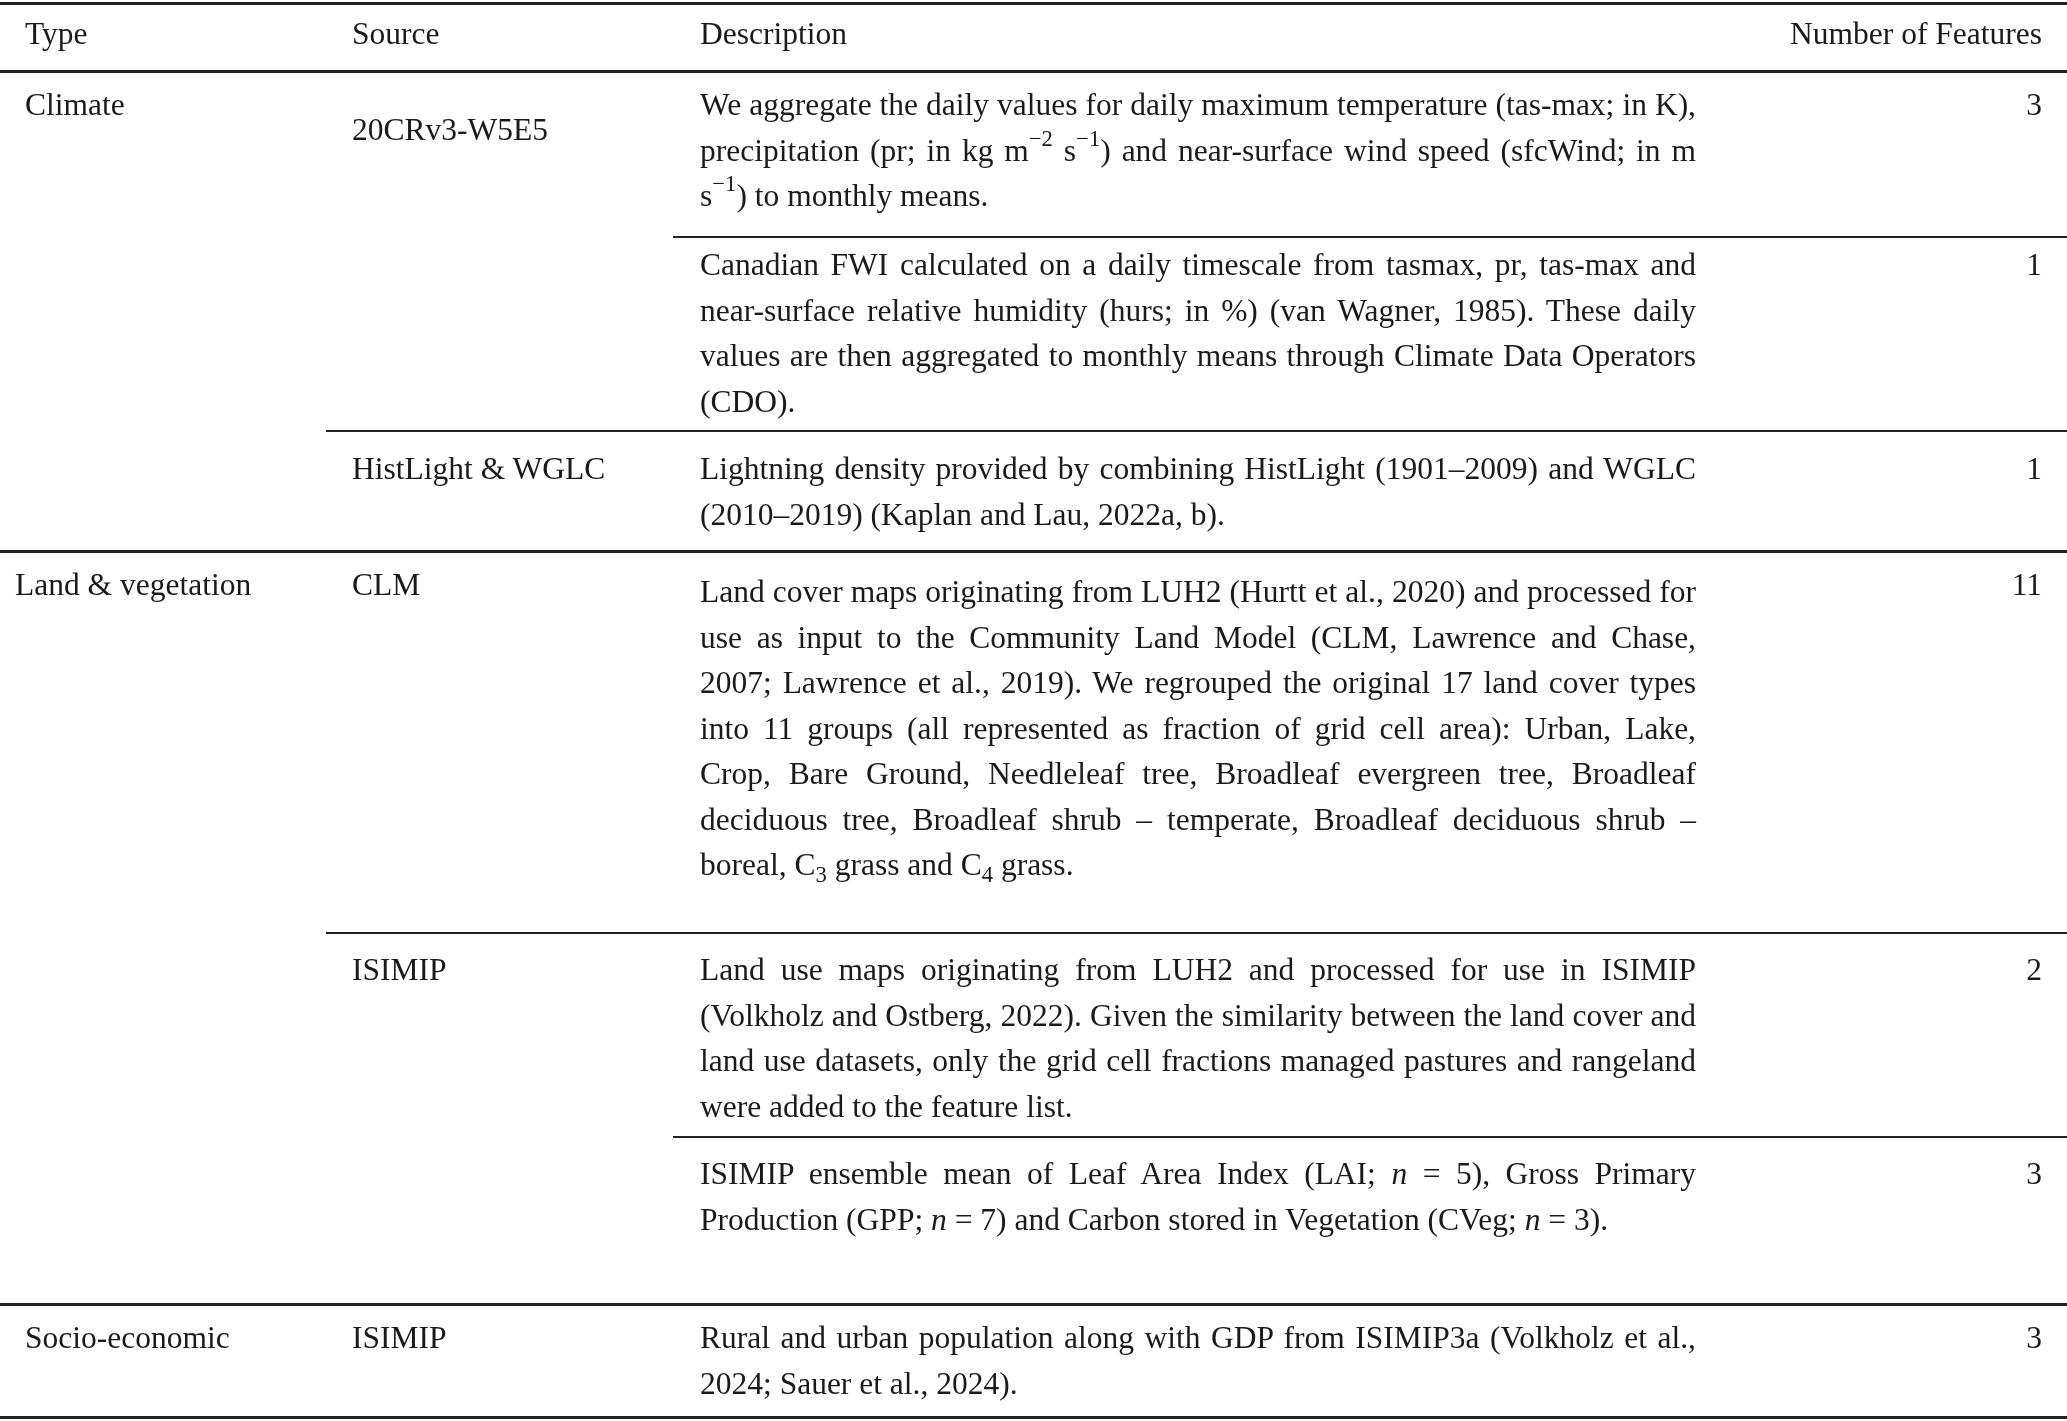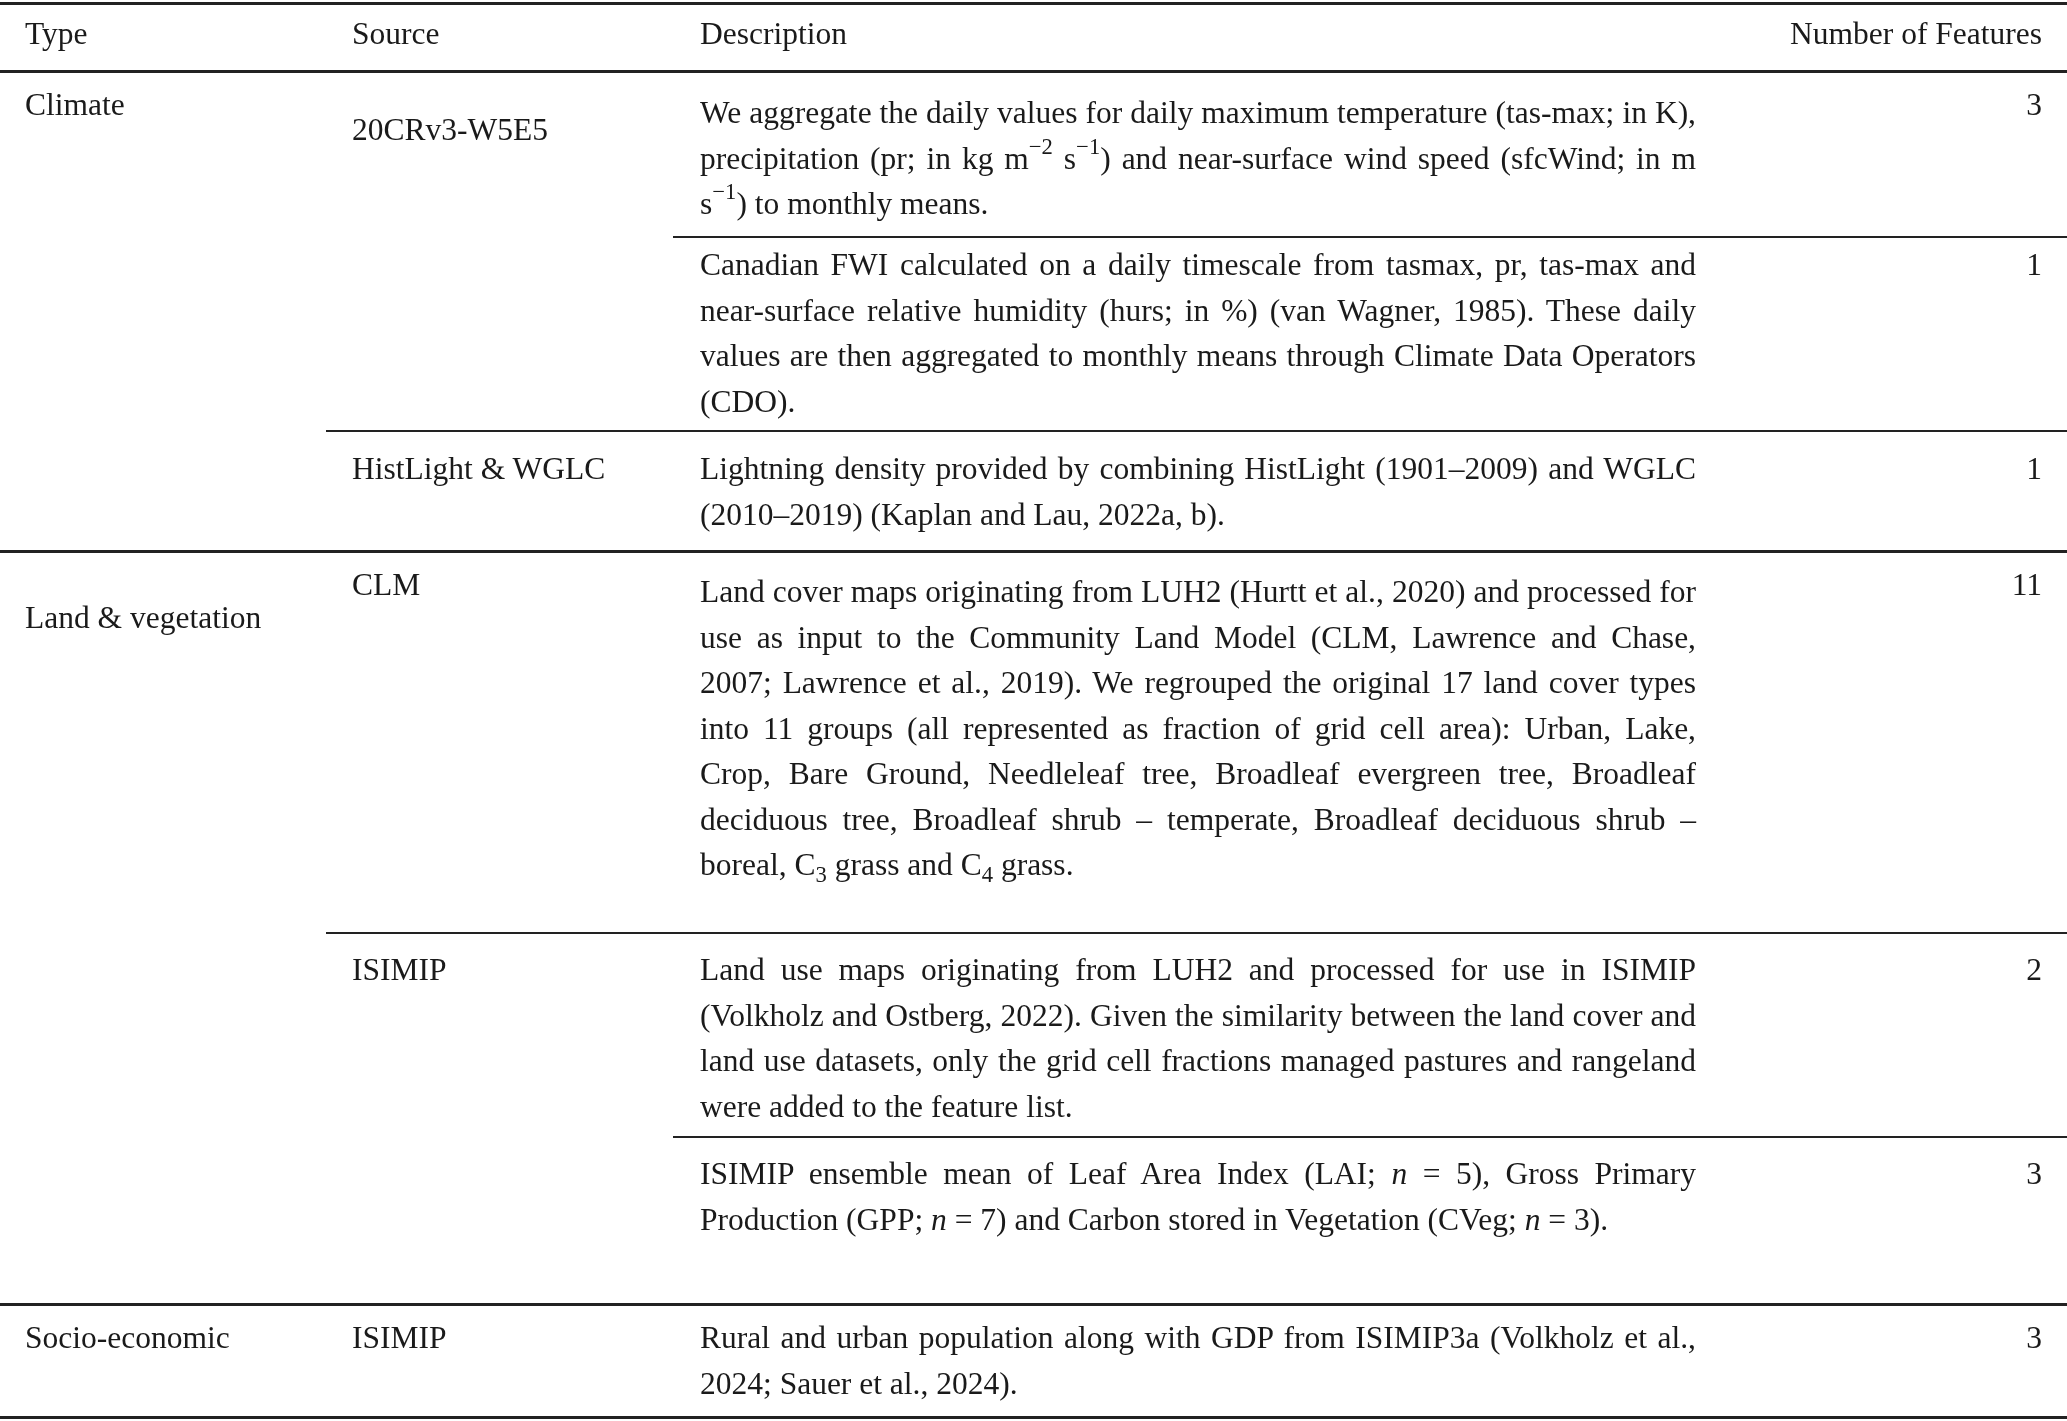--- a/index.html
+++ b/index.html
@@ -31,21 +31,21 @@
     <div class="cell" style="left:352px; top:11px;">Source</div>
     <div class="cell" style="left:700px; top:11px;">Description</div>
     <div class="num" style="top:11px;">Number of Features</div>
   </div>
 
   <div class="rule thick" style="left:0; width:2067px; top:70px;"></div>
 
   <div>
     <div class="cell" style="left:25px; top:82px;">Climate</div>
     <div class="cell" style="left:352px; top:107px;">20CRv3-W5E5</div>
-    <div class="desc" style="top:82px;margin-top:8px;">
+    <div class="desc" style="top:82px;">
       <span>We aggregate the daily values for daily maximum temperature (tas-max; in K), precipitation (pr; in kg m</span><sup>−2</sup><span> s</span><sup>−1</sup><span>) and near-surface wind speed (sfcWind; in m s</span><sup>−1</sup><span>) to monthly means.</span>
     </div>
     <div class="num" style="top:82px;">3</div>
   </div>
 
   <div class="rule thin" style="left:673px; width:1394px; top:236px;"></div>
 
   <div>
     <div class="desc" style="top:242px;">Canadian FWI calculated on a daily timescale from tasmax, pr, tas-max and near-surface relative humidity (hurs; in %) (van Wagner, 1985). These daily values are then aggregated to monthly means through Climate Data Operators (CDO).</div>
     <div class="num" style="top:242px;">1</div>
@@ -55,21 +55,21 @@
 
   <div>
     <div class="cell" style="left:352px; top:446px;">HistLight &amp; WGLC</div>
     <div class="desc" style="top:446px;">Lightning density provided by combining HistLight (1901–2009) and WGLC (2010–2019) (Kaplan and Lau, 2022a, b).</div>
     <div class="num" style="top:446px;">1</div>
   </div>
 
   <div class="rule thick" style="left:0; width:2067px; top:550px;"></div>
 
   <div>
-    <div class="cell" style="left:25px; top:562px;margin-top:33px;">Land &amp; vegetation</div>
+    <div class="cell" style="left:15px; top:562px;">Land &amp; vegetation</div>
     <div class="cell" style="left:352px; top:562px;">CLM</div>
     <div class="desc" style="top:569px;">
       <span>Land cover maps originating from LUH2 (Hurtt et al., 2020) and processed for use as input to the Community Land Model (CLM, Lawrence and Chase, 2007; Lawrence et al., 2019). We regrouped the original 17 land cover types into 11 groups (all represented as fraction of grid cell area): Urban, Lake, Crop, Bare Ground, Needleleaf tree, Broadleaf evergreen tree, Broadleaf deciduous tree, Broadleaf shrub – temperate, Broadleaf deciduous shrub – boreal, C</span><sub>3</sub><span> grass and C</span><sub>4</sub><span> grass.</span>
     </div>
     <div class="num" style="top:562px;">11</div>
   </div>
 
   <div class="rule thin" style="left:326px; width:1741px; top:932px;"></div>
 
   <div>

